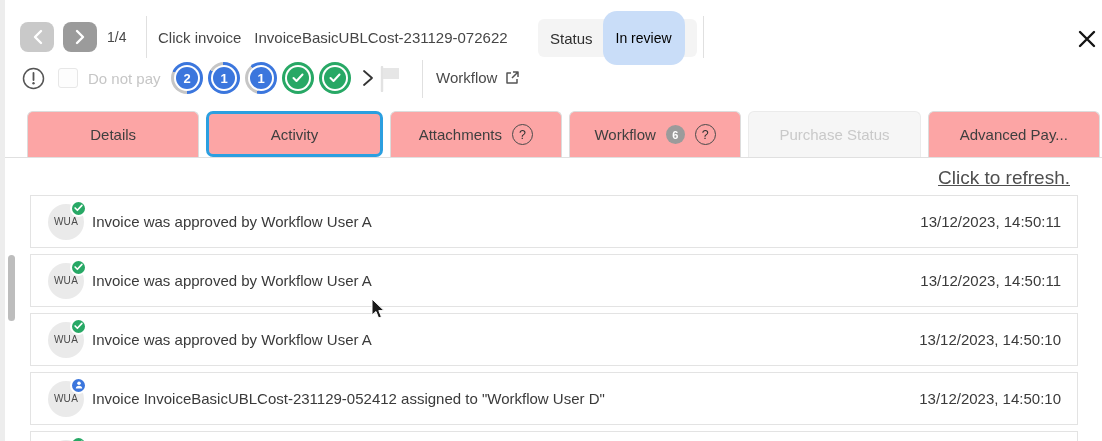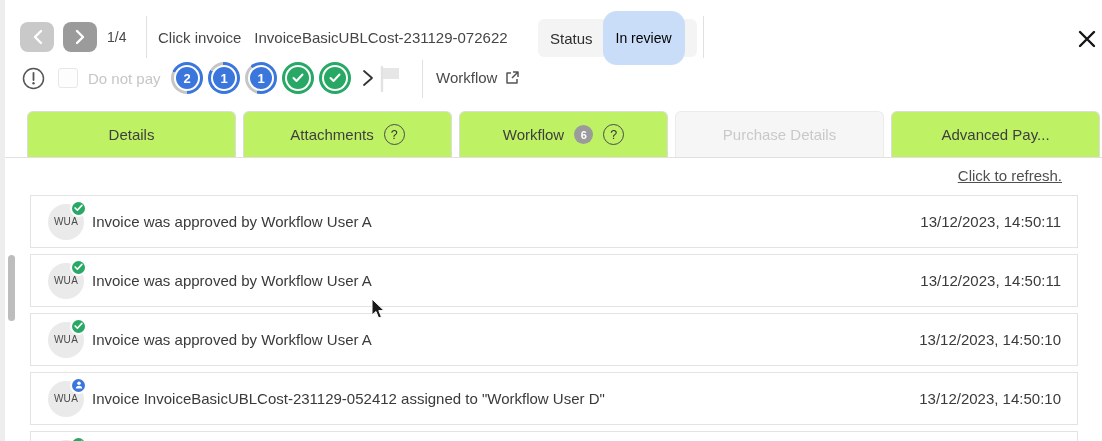--- a/index.html
+++ b/index.html
@@ -39,29 +39,29 @@
   .step-gap { width:26px; height:26px; background:#fff; border-radius:50%; padding:2px; }
   .step-core { width:22px; height:22px; border-radius:50%; display:flex; align-items:center; justify-content:center; color:#fff; font-size:13px; font-weight:bold; }
   .core-blue { background:var(--badge-blue); }
   .core-green { background:var(--green); }
   .badge-more { margin-left:6px; display:flex; align-items:center; }
   .flag-icon { position:absolute; left:379px; top:66px; }
   .workflow-link { position:absolute; left:436px; top:69px; display:flex; align-items:center; gap:8px; font-size:15px; color:#4a4a4a; cursor:pointer; }
 
   
   .tabs { position:absolute; left:27px; top:111px; width:1073px; height:46px; display:flex; gap:7px; }
-  .tab { flex:1; height:46px; background:#bef264; border:1px solid #dcdcdc; border-bottom:none; border-radius:6px 6px 0 0; display:flex; align-items:center; justify-content:center; gap:10px; font-size:15px; color:#3f3f3f; cursor:pointer; }
+  .tab { flex:1; height:46px; background:#fca5a5; border:1px solid #dcdcdc; border-bottom:none; border-radius:6px 6px 0 0; display:flex; align-items:center; justify-content:center; gap:10px; font-size:15px; color:#3f3f3f; cursor:pointer; }
   .tab.active { border:3px solid var(--accent); border-radius:7px; }
   .tab.disabled { background:#f6f6f6; border-color:#ebebeb; color:#c9c9c9; cursor:default; }
   .tab-badge { width:19px; height:19px; border-radius:50%; background:#9b9b9b; color:#fff; font-size:11px; font-weight:bold; display:flex; align-items:center; justify-content:center; }
   .help-circle { width:21px; height:21px; border-radius:50%; border:1.4px solid #4a4a4a; color:#333; font-size:12.5px; display:flex; align-items:center; justify-content:center; }
 
   
   .content { position:absolute; left:5px; right:0; top:157px; bottom:0; background:#fff; border-top:1px solid #e0e0e0; }
-  .refresh-link { position:absolute; right:40px; top:9px; font-size:15px; color:#4f4f4f; text-decoration:underline; cursor:pointer; }
+  .refresh-link { position:absolute; right:32px; top:9px; font-size:19px; color:#4f4f4f; text-decoration:underline; cursor:pointer; }
   .events { position:absolute; left:25px; right:24px; top:37px; }
   .event-row { height:53px; margin-bottom:6px; background:#fff; border:1px solid #e3e3e3; display:flex; align-items:center; padding:0 16px 0 17px; }
   .avatar-wrap { position:relative; width:36px; height:36px; flex:0 0 36px; }
   .avatar { width:36px; height:36px; border-radius:50%; background:#eaeaea; display:flex; align-items:center; justify-content:center; font-size:10px; color:#4a4a4a; letter-spacing:0.3px; }
   .avatar-badge { position:absolute; top:-4px; right:-3px; width:17px; height:17px; border-radius:50%; border:2px solid #fff; display:flex; align-items:center; justify-content:center; }
   .avatar-badge.approved { background:var(--green); }
   .avatar-badge.assigned { background:var(--badge-blue); }
   .event-text { margin-left:8px; font-size:15px; color:#3a3a3a; white-space:nowrap; overflow:hidden; }
   .event-time { margin-left:auto; font-size:15px; color:#3a3a3a; white-space:nowrap; }
 
@@ -162,31 +162,34 @@
     <svg width="15" height="15" viewBox="0 0 15 15">
         <path d="M6 3 H2 V13 H12 V9" fill="none" stroke="#555" stroke-width="1.5" stroke-linejoin="round"></path>
         <path d="M8 2 H13 V7 M13 2 L7 8" fill="none" stroke="#555" stroke-width="1.5" stroke-linejoin="round"></path>
       </svg>
   </div>
 
   <div class="tabs">
     <div class="tab">
         <span>Details</span>
       </div>
+    <div class="tab active">
+        <span>Activity</span>
+      </div>
     <div class="tab">
       <span>Attachments</span>
       <span class="help-circle">?</span>
     </div>
     <div class="tab">
       <span>Workflow</span>
       <span class="tab-badge">6</span>
       <span class="help-circle">?</span>
     </div>
     <div class="tab disabled">
-        <span>Purchase Details</span>
+        <span>Purchase Status</span>
       </div>
     <div class="tab">
         <span>Advanced Pay...</span>
       </div>
   </div>
 
   <div class="content">
     <a class="refresh-link">Click to refresh.</a>
 
     <div class="events">

